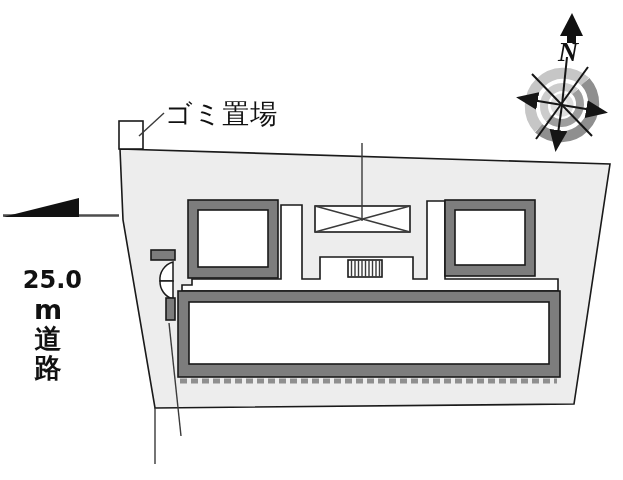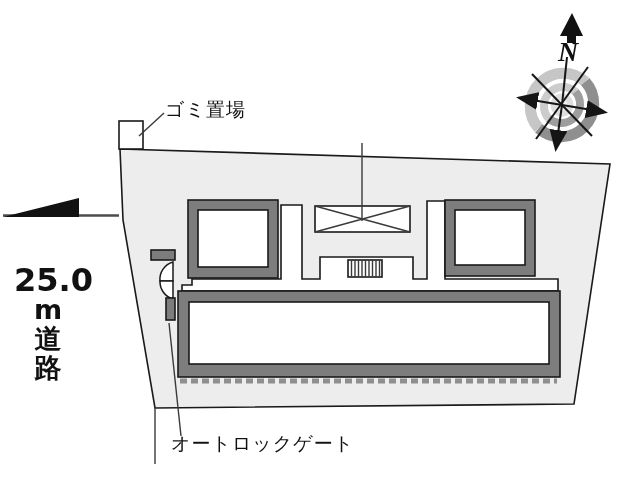--- a/index.html
+++ b/index.html
@@ -2,28 +2,28 @@
 <html style="--plot_fill: #ededed; --building_band: #7d7d7d; --line: #1a1a1a; --dashed: #8f8f8f; --ring_light: #c6c6c6; --ring_dark: #8f8f8f; --ring_inner_light: #cccccc; --ring_inner_dark: #9e9e9e; --text: #111111;"><head>
 <meta charset="utf-8">
 <style>
   html,body{margin:0;padding:0;background:#fff;}
   .stage{
     position:relative;width:623px;height:480px;background:#ffffff;
     font-family:"DejaVu Sans","Liberation Sans",sans-serif;overflow:hidden;
   }
   .stage svg{position:absolute;left:0;top:0;}
   .lbl{
-    position:absolute;color:var(--text,#111);font-size:19px;line-height:1.05;
+    position:absolute;color:var(--text,#111);font-size:27px;line-height:1.05;
     letter-spacing:1px;white-space:nowrap;text-align:center;
   }
   .road-block{
     position:absolute;left:14px;top:266px;width:68px;text-align:center;
     color:var(--text,#111);font-weight:bold;line-height:29px;font-size:27px;
   }
-  .road-block .num{font-size:32px;}
+  .road-block .num{font-size:24px;text-align:right;}
   .north-letter{
     position:absolute;left:546px;top:36px;width:44px;text-align:center;
     font-family:"Liberation Serif","DejaVu Serif",serif;
     font-style:italic;font-weight:bold;font-size:28px;color:#111;
   }
   
   .plot{fill:var(--plot_fill);stroke:var(--line);stroke-width:1.6;}
   .white{fill:#ffffff;stroke:var(--line);stroke-width:1.6;}
   .band{fill:var(--building_band);stroke:var(--line);stroke-width:1.6;}
   .thin{stroke:#3a3a3a;stroke-width:1.4;fill:none;}
@@ -106,21 +106,20 @@
       <g>
         <polygon points="572,13 560,36 583,36" fill="#111111"></polygon>
         <rect x="567" y="33" width="9" height="10" fill="#111111"></rect>
       </g>
     </g>
   </svg>
 
   <div class="lbl" style="left:165px;top:100px;">ゴミ置場</div>
 
 
-  <div class="lbl" style="left:171px;top:434px;">オートロックゲート</div>
 
   <div class="road-block">
     <div class="num">25.0</div>
     <div>m</div>
     <div>道</div>
     <div>路</div>
   </div>
 
   <div class="north-letter">N</div>
 

